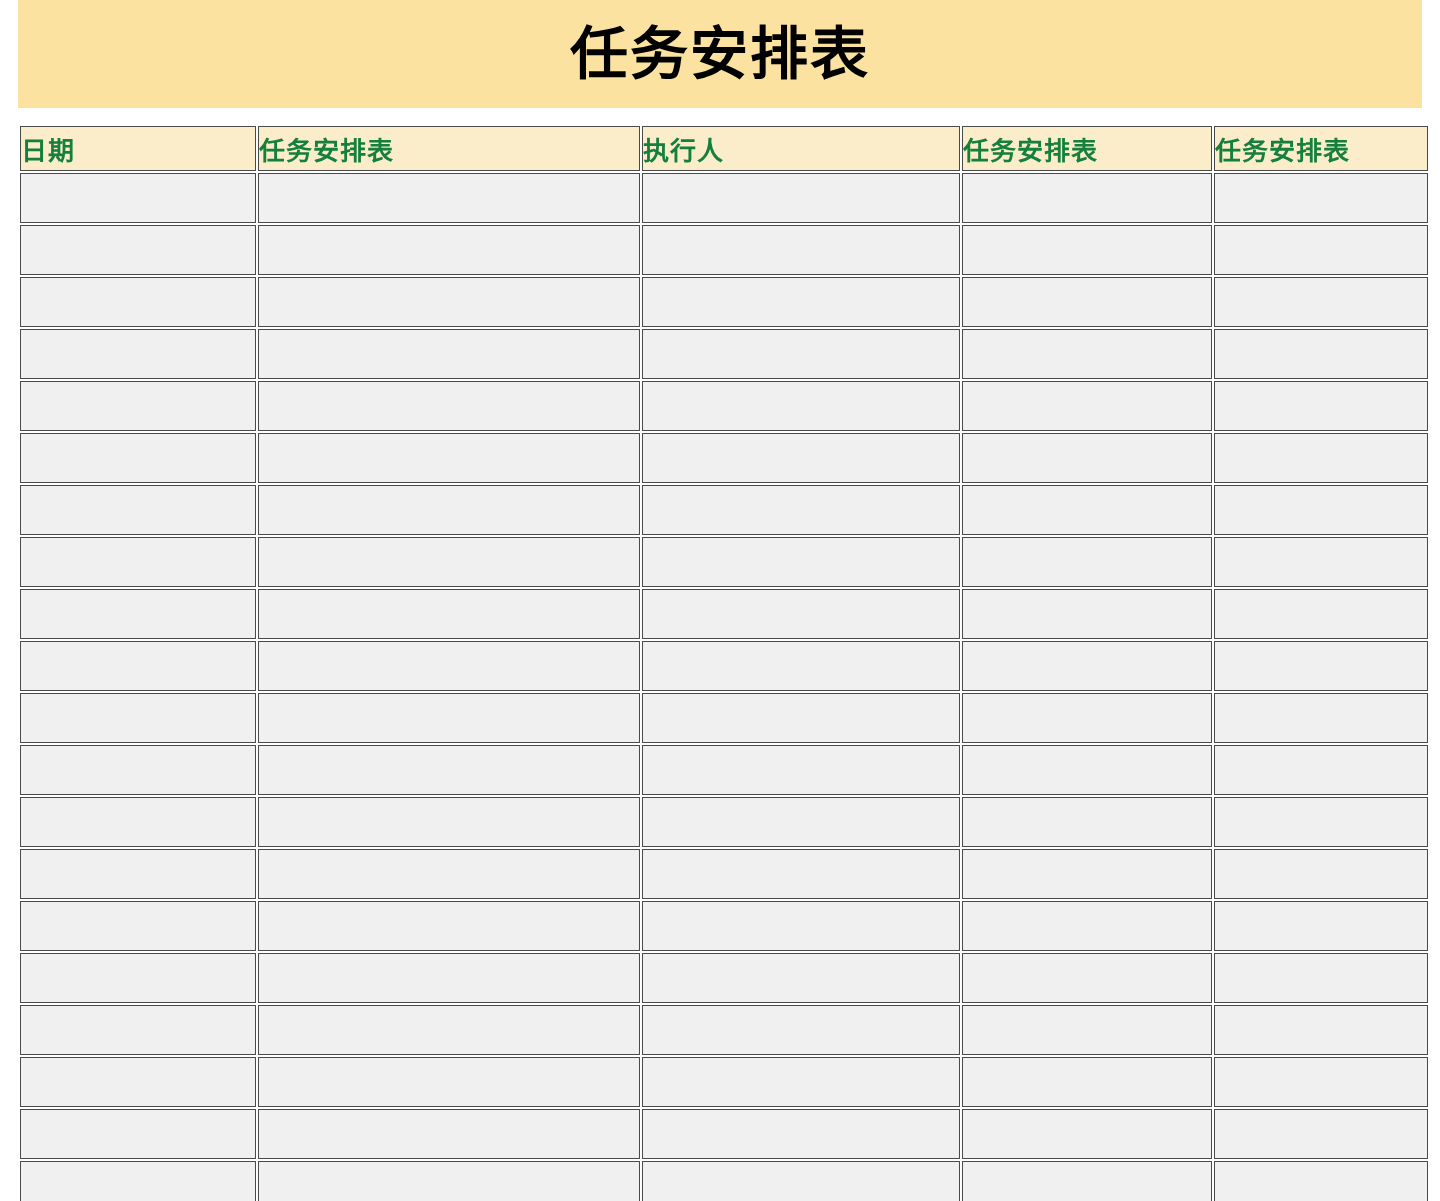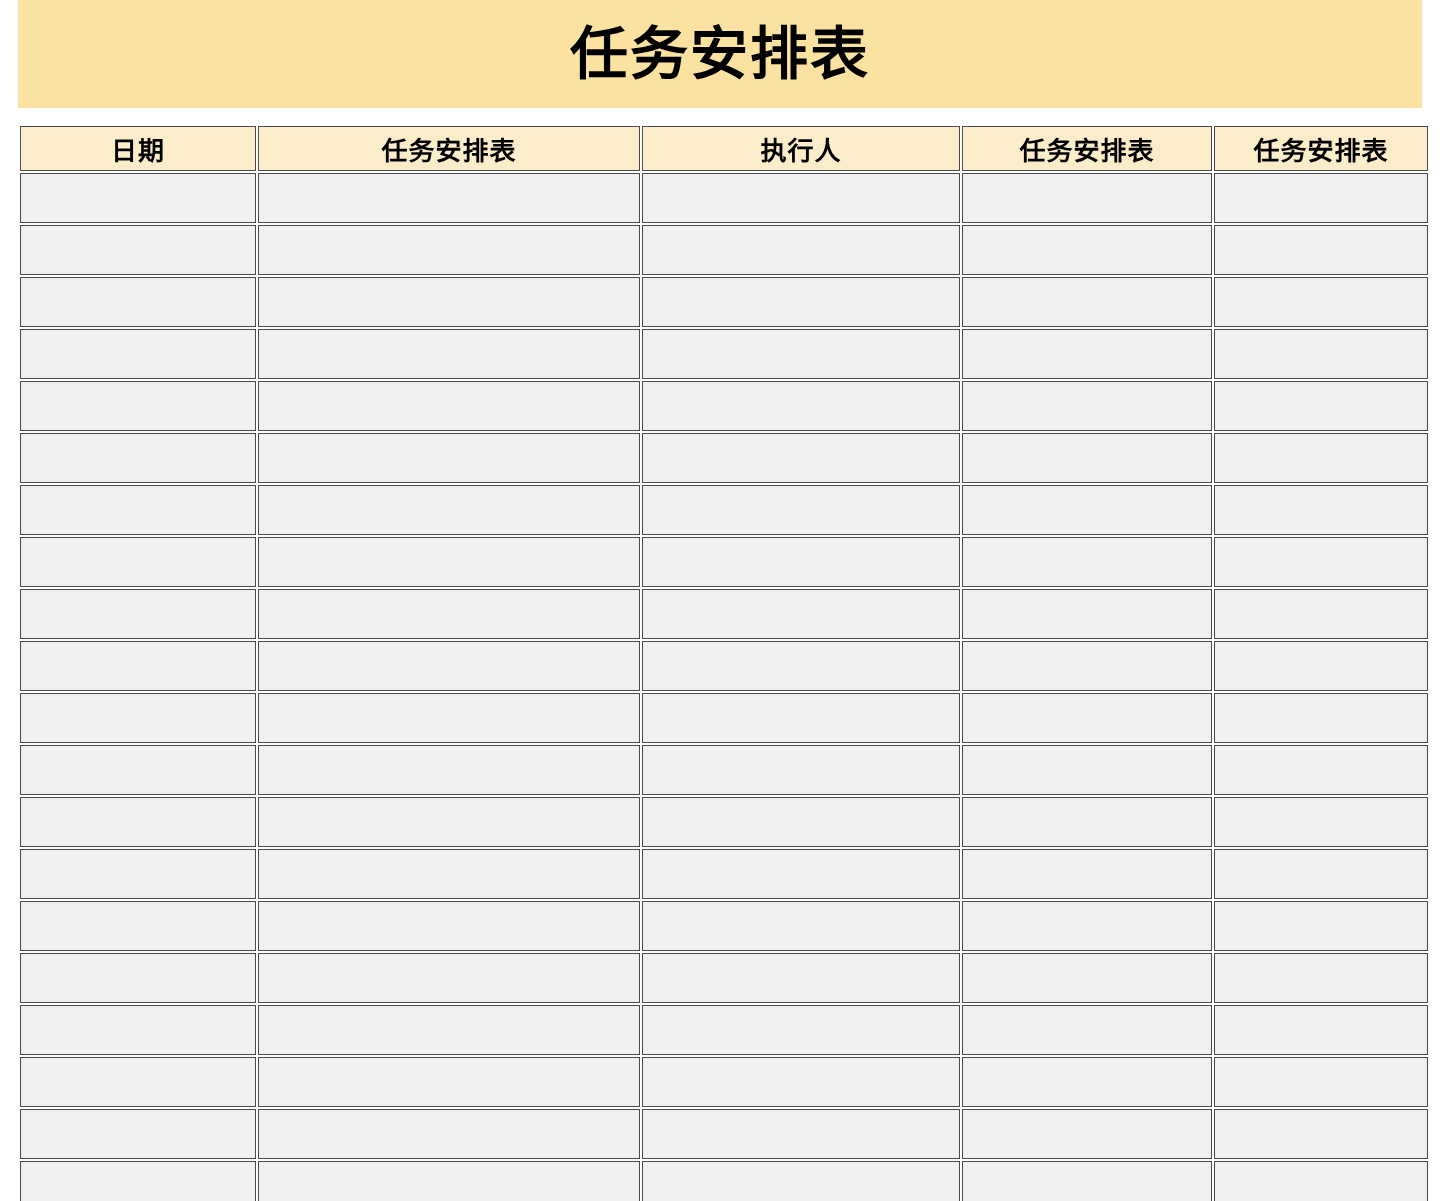--- a/index.html
+++ b/index.html
@@ -51,22 +51,22 @@
     border: 1px solid #4a4a4a;
     padding: 0;
     margin: 0;
     box-sizing: border-box;
   }
   .grid th {
     background: #fcedca;
     height: 45px;
     font-size: 26px;
     font-weight: bold;
-    color: #000000;
-    text-align: center;
+    color: #15803d;
+    text-align: left;
     vertical-align: middle;
     letter-spacing: 1px;
   }
   .grid td {
     background: #f0f0f0;
     height: 50px;
     vertical-align: middle;
     text-align: center;
     font-size: 20px;
     color: #000000;

